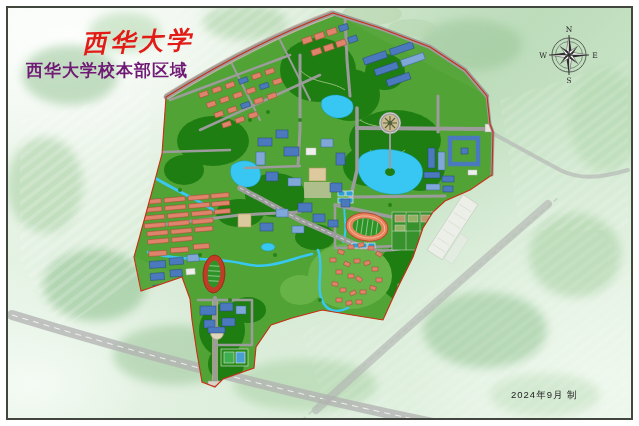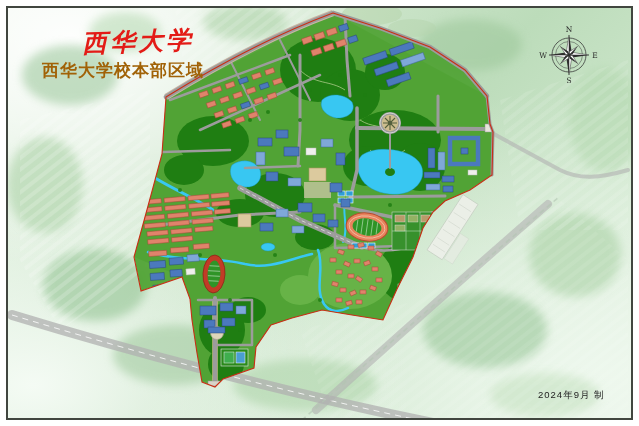--- a/index.html
+++ b/index.html
@@ -10,24 +10,24 @@
     background:
       radial-gradient(ellipse at 10% 8%, rgba(255,255,255,.95), rgba(255,255,255,0) 42%),
       radial-gradient(ellipse at 4% 92%, rgba(248,253,248,.92), rgba(248,253,248,0) 45%),
       radial-gradient(ellipse at 94% 90%, rgba(240,249,240,.85), rgba(240,249,240,0) 55%),
       linear-gradient(135deg,#eaf5e8 0%,#d2e8d0 28%,#bcdcba 52%,#cfe7cd 76%,#e6f2e4 100%);}
   .map-svg{position:absolute;left:0;top:0;}
   .logo{position:absolute;left:60px;top:25px;width:156px;text-align:center;
         font-family:"DejaVu Serif",serif;font-style:italic;font-weight:bold;
         font-size:25px;color:var(--logo_red,#e31b16);letter-spacing:3px;
         transform:rotate(-2deg);z-index:30;}
-  .title{position:absolute;left:26px;width:194px;text-align:center;color:#a16207;
+  .title{position:absolute;left:26px;width:194px;color:#701a75;
          font-weight:bold;font-size:17px;letter-spacing:1px;z-index:30;}
   .t1{top:59px;} .t2{top:84px;}
-  .date{position:absolute;left:538px;top:389px;width:80px;font-size:9.5px;color:#222;
+  .date{position:absolute;left:511px;top:389px;width:80px;font-size:9.5px;color:#222;
         letter-spacing:1px;z-index:30;}
   .compass{position:absolute;left:536px;top:22px;z-index:30;}
   .compass text{font-family:"DejaVu Serif",serif;font-size:7.5px;fill:#2a2a2a;}
   
   .f-lawn{fill:var(--campus_green,#51a336);}
   .f-forest{fill:var(--forest_green,#1f7e12);}
   .f-lawn2{fill:#67b347;}
   .f-lake{fill:var(--lake_blue,#38c7f2);stroke:#1796c0;stroke-width:.4;}
   .s-canal{stroke:var(--lake_blue,#38c7f2);fill:none;stroke-linecap:round;}
   .road{stroke:var(--road_gray,#9c9c9c);fill:none;stroke-linecap:round;}

